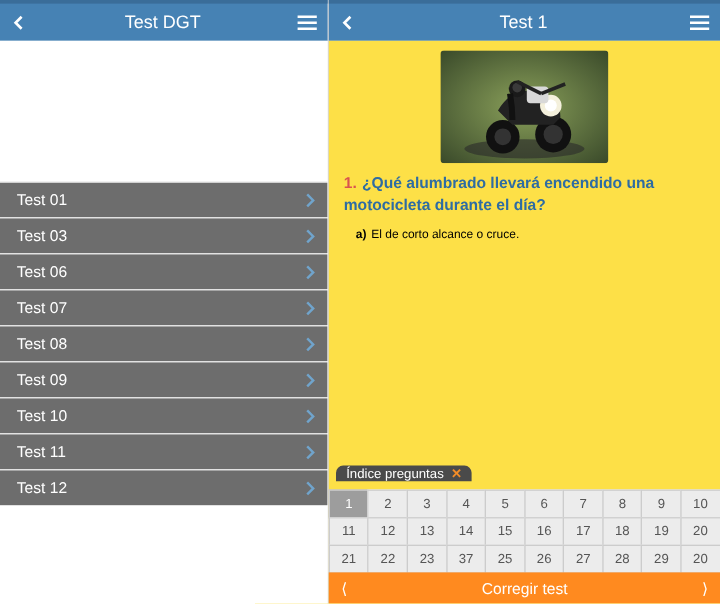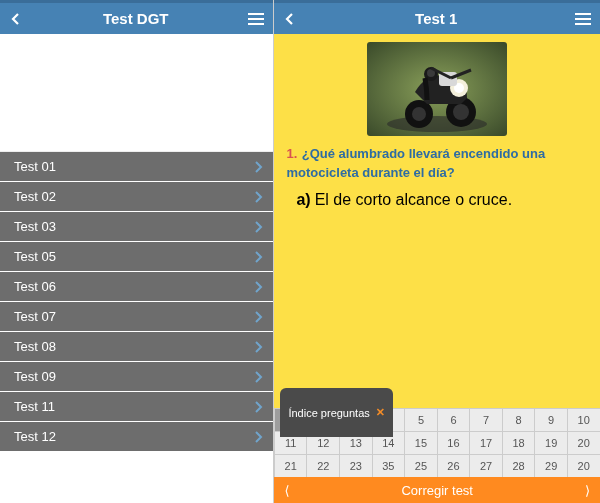--- a/index.html
+++ b/index.html
@@ -5,21 +5,21 @@
   * { box-sizing: border-box; margin: 0; padding: 0; }
   html, body { width: 600px; height: 503px; font-family: Arial, Helvetica, sans-serif; overflow: hidden; }
   body { display: flex; }
   .panel { height: 503px; display: flex; flex-direction: column; position: relative; }
   .panel.left  { width: 300px; border-right: 1px solid #ccc; }
   .panel.right { width: 356px; }
   
   .hdr {
     height: 34px; background: #4682b4; color: #fff;
     display: flex; align-items: center; justify-content: space-between;
-    padding: 0 8px; font-weight: bold; font-size: 15px;
+    padding: 0 8px; font-weight: normal; font-size: 15px;
     border-top: 3px solid #3a6d99;
   }
   .hdr .title { flex: 1; text-align: center; }
   .hdr svg { display: block; }
   
   .spacer { height: 118px; background: #fff; border-bottom: 1px solid #eee; }
   .tlist { flex: 1; overflow: hidden; background: #fff; }
   .trow {
     height: 29px; background: #6d6d6d; color: #fff;
     display: flex; align-items: center; justify-content: space-between;
@@ -29,28 +29,28 @@
   .trow svg { stroke: #70a4cc; }
   
   .rbody { flex: 1; padding: 8px 12px 0 12px; background: #fde047; overflow: hidden; position: relative; }
   .qimg {
     width: 140px; height: 94px; margin: 0 auto 8px auto; display: block;
     border-radius: 3px; overflow: hidden;
   }
   .qnum { color: #d9534f; font-weight: bold; font-size: 13px; }
   .qtext { color: #2e6ca3; font-weight: bold; font-size: 13px; line-height: 1.35; }
   .qblock { margin-bottom: 10px; }
-  .ans { font-size: 16px; margin: 10px 0 10px 10px; cursor: pointer; }
+  .ans { font-size: 10px; margin: 10px 0 10px 10px; cursor: pointer; }
   .ans b { margin-right: 4px; }
   
   .idxwrap { position: absolute; left: 0; right: 0; bottom: 0; }
   .idxtab {
     position: absolute; top: -20px; left: 6px;
     background: #4a4a4a; color: #fff; font-size: 11px;
-    padding: 18px 8px; border-radius: 6px 6px 0 0;
+    padding: 0 8px; border-radius: 6px 6px 0 0;
     display: flex; align-items: center; gap: 6px; cursor: pointer;
   }
   .idxtab .x { color: #f28c28; font-weight: bold; }
   .grid {
     display: grid; grid-template-columns: repeat(10, 1fr);
     background: #fff;
   }
   .cell {
     height: 24px; border: 1px solid #ccc; margin: -0.5px;
     display: flex; align-items: center; justify-content: center;
@@ -84,57 +84,51 @@
   </div>
   <div class="spacer"></div>
   <div class="tlist" id="tlist">
       <div class="trow">
         <span>Test 01</span>
         <svg width="10" height="14" viewBox="0 0 10 14" fill="none" stroke-width="2">
           <path d="M3 2 L8 7 L3 12"></path>
         </svg>
       </div>
       <div class="trow">
-        <span>Test 02</span>
-        <svg width="10" height="14" viewBox="0 0 10 14" fill="none" stroke-width="2">
-          <path d="M3 2 L8 7 L3 12"></path>
-        </svg>
-      </div>
-      <div class="trow">
         <span>Test 03</span>
         <svg width="10" height="14" viewBox="0 0 10 14" fill="none" stroke-width="2">
           <path d="M3 2 L8 7 L3 12"></path>
         </svg>
       </div>
       <div class="trow">
-        <span>Test 05</span>
-        <svg width="10" height="14" viewBox="0 0 10 14" fill="none" stroke-width="2">
-          <path d="M3 2 L8 7 L3 12"></path>
-        </svg>
-      </div>
-      <div class="trow">
         <span>Test 06</span>
         <svg width="10" height="14" viewBox="0 0 10 14" fill="none" stroke-width="2">
           <path d="M3 2 L8 7 L3 12"></path>
         </svg>
       </div>
       <div class="trow">
         <span>Test 07</span>
         <svg width="10" height="14" viewBox="0 0 10 14" fill="none" stroke-width="2">
           <path d="M3 2 L8 7 L3 12"></path>
         </svg>
       </div>
       <div class="trow">
         <span>Test 08</span>
         <svg width="10" height="14" viewBox="0 0 10 14" fill="none" stroke-width="2">
           <path d="M3 2 L8 7 L3 12"></path>
         </svg>
       </div>
       <div class="trow">
         <span>Test 09</span>
+        <svg width="10" height="14" viewBox="0 0 10 14" fill="none" stroke-width="2">
+          <path d="M3 2 L8 7 L3 12"></path>
+        </svg>
+      </div>
+      <div class="trow">
+        <span>Test 10</span>
         <svg width="10" height="14" viewBox="0 0 10 14" fill="none" stroke-width="2">
           <path d="M3 2 L8 7 L3 12"></path>
         </svg>
       </div>
       <div class="trow">
         <span>Test 11</span>
         <svg width="10" height="14" viewBox="0 0 10 14" fill="none" stroke-width="2">
           <path d="M3 2 L8 7 L3 12"></path>
         </svg>
       </div>
@@ -219,21 +213,21 @@
         <div class="cell">14</div>
         <div class="cell">15</div>
         <div class="cell">16</div>
         <div class="cell">17</div>
         <div class="cell">18</div>
         <div class="cell">19</div>
         <div class="cell">20</div>
         <div class="cell">21</div>
         <div class="cell">22</div>
         <div class="cell">23</div>
-        <div class="cell">35</div>
+        <div class="cell">37</div>
         <div class="cell">25</div>
         <div class="cell">26</div>
         <div class="cell">27</div>
         <div class="cell">28</div>
         <div class="cell">29</div>
         <div class="cell">20</div>
       </div>
     <div class="corr">
       <span class="lt">⟨</span>
       <span>Corregir test</span>

